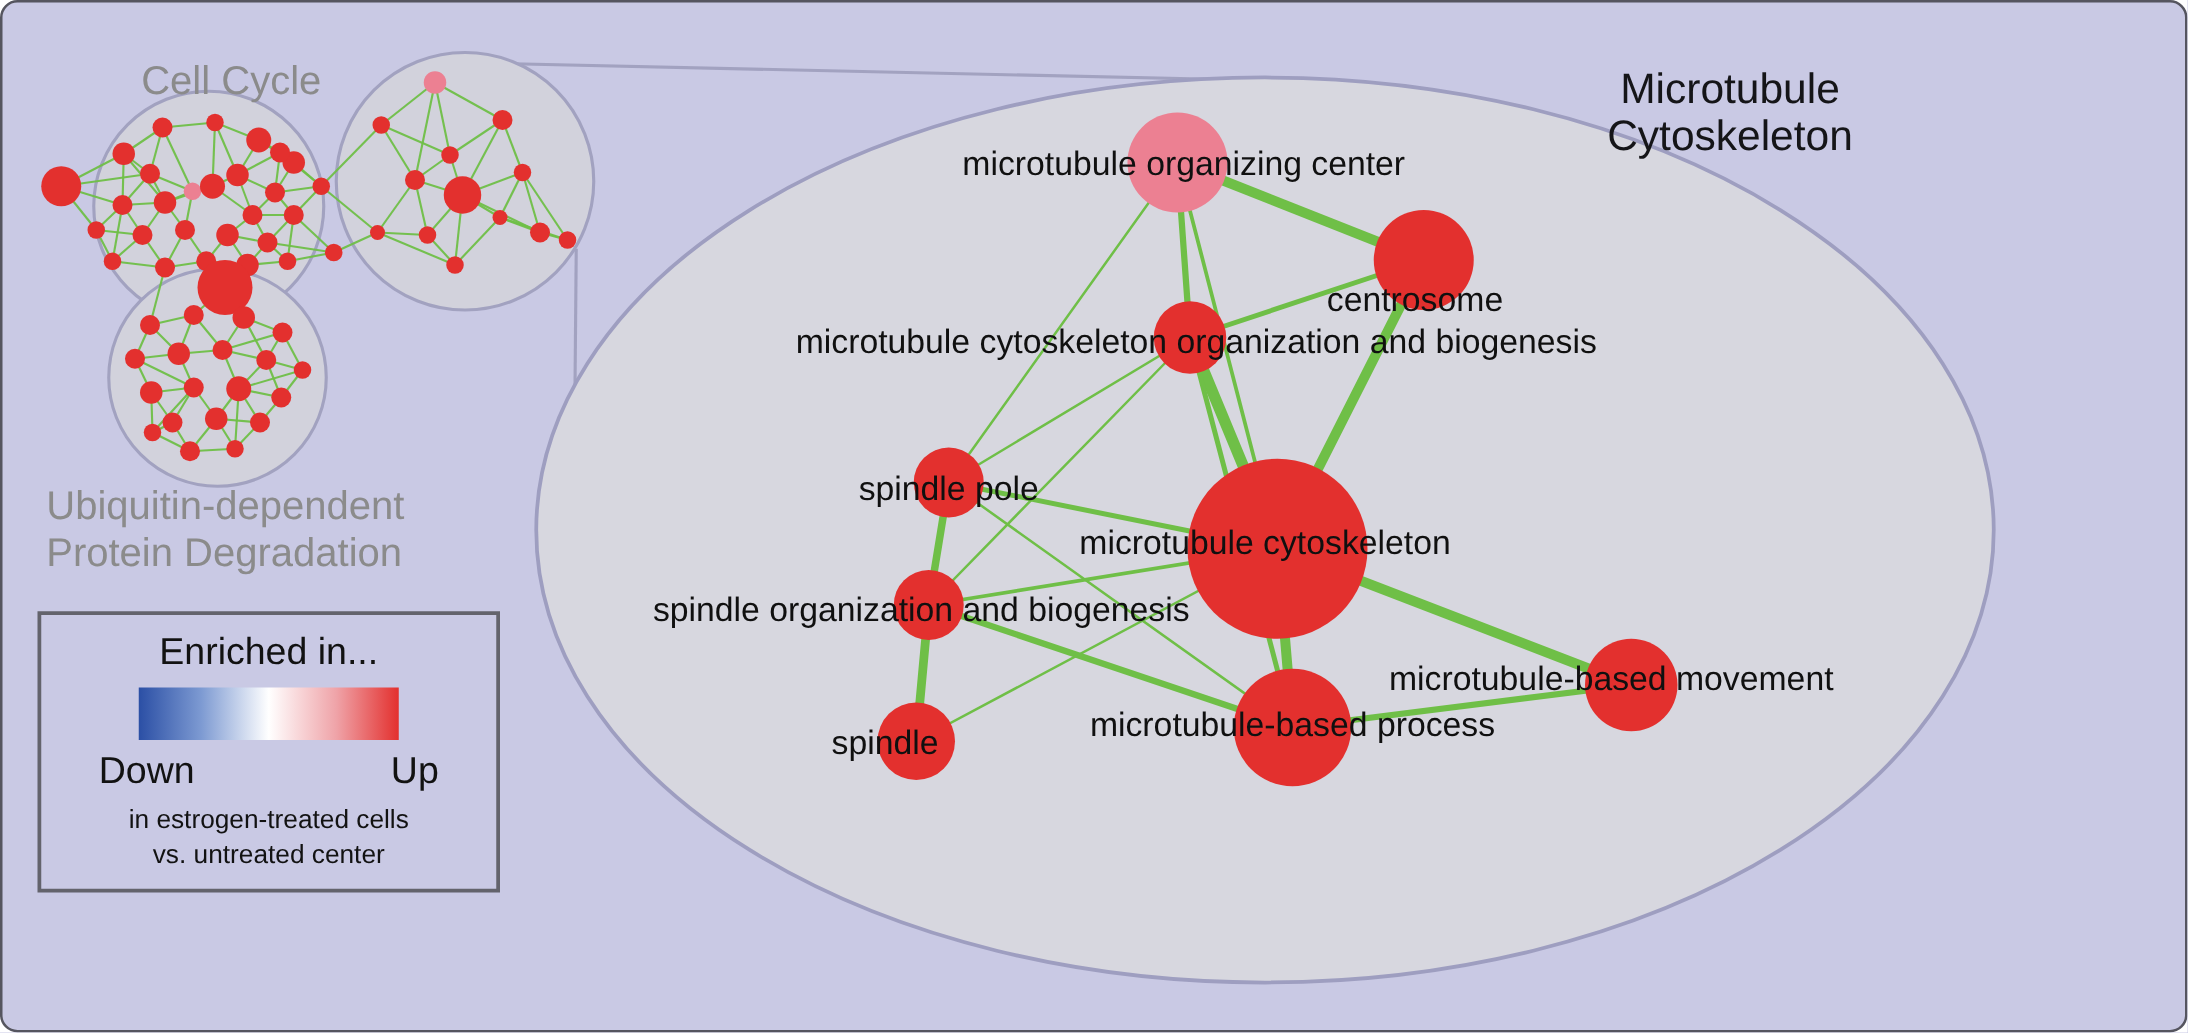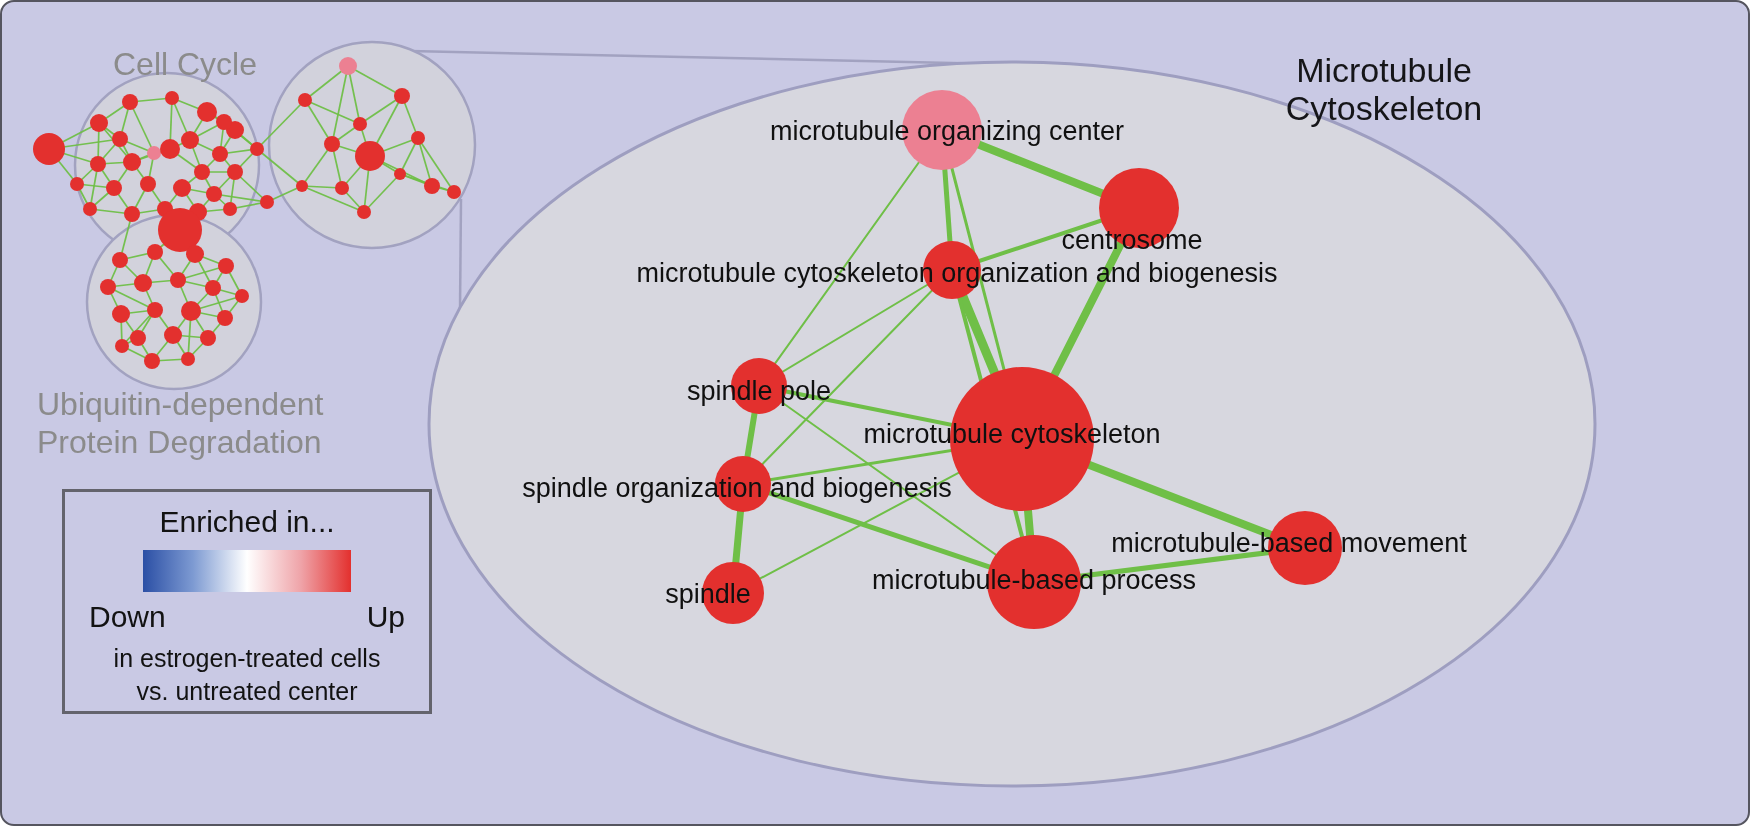--- a/index.html
+++ b/index.html
@@ -13,29 +13,28 @@
   }
   svg { position:absolute; left:0; top:0; }
   svg text { font-family:"Liberation Sans", sans-serif; }
   .cluster-label { fill:#8b8b8b; font-size:32px; }
   .zoom-title { fill:#151518; font-size:34px; }
   .node-label { fill:#101010; font-size:27px; }
   .legend {
     position:absolute; left:28px; top:487px; width:370px; height:225px;
     border:3px solid #63636c; text-align:center; color:#121212;
     padding-top:13px;
-    margin-left:32px;
   }
   .legend-title { font-size:30px; }
   .legend-gradient {
     width:208px; height:42px; margin:11px auto 8px;
     background:linear-gradient(90deg, #2b4fa5 0%, #7d9ad2 24%, #ffffff 50%, #efa3a8 76%, #e3302e 100%);
   }
-  .legend-updown { display:flex; justify-content:space-between; padding:0 24px; font-size:30px; margin-bottom:8px; }
-  .legend-caption { font-size:25px; line-height:1.32; }
+  .legend-updown { display:flex; justify-content:space-between; padding:0 46px; font-size:30px; margin-bottom:8px; }
+  .legend-caption { font-size:21px; line-height:1.32; }
 </style>
 </head>
 <body>
 
 <div class="canvas">
   <svg id="net" width="1750" height="826" viewBox="0 0 1750 826">
     <g id="magnifier-lines">
         <line x1="408" y1="49" x2="995" y2="62" stroke="#a2a2c0" stroke-width="2.5"></line>
         <line x1="459" y1="197" x2="456" y2="530" stroke="#a2a2c0" stroke-width="2.5"></line>
       </g>

